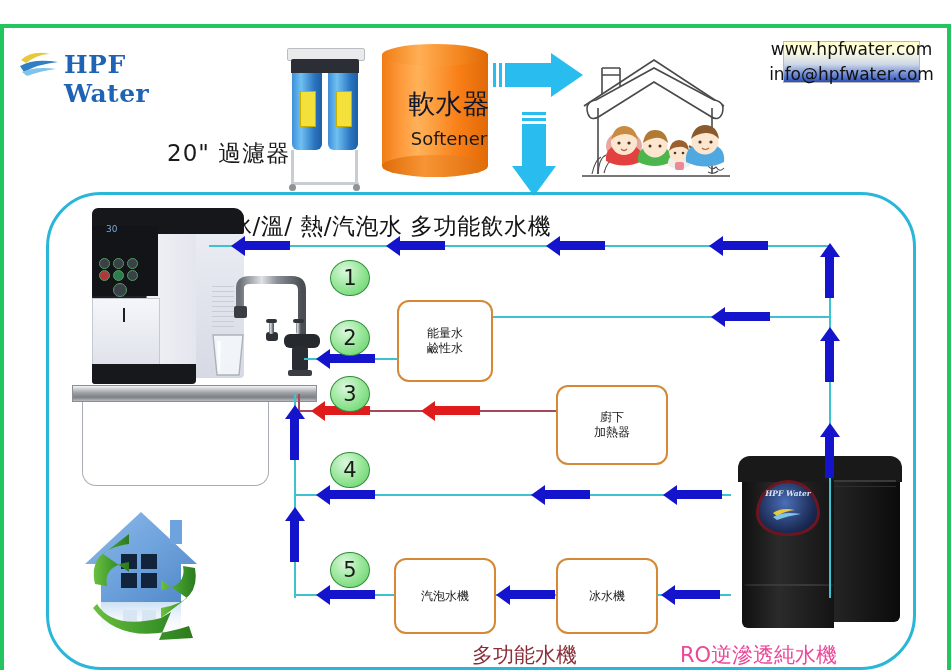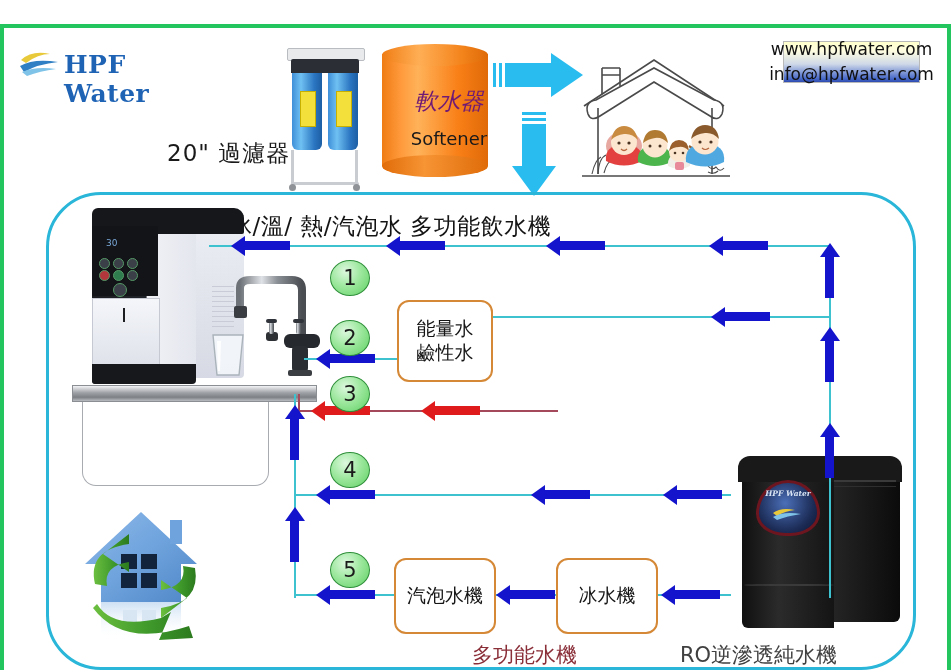--- a/index.html
+++ b/index.html
@@ -12,21 +12,21 @@
   #logo .word{position:absolute;left:46px;top:2px;font-family:"DejaVu Serif","Liberation Serif",serif;
      font-weight:bold;font-size:25px;color:#1f63b5;letter-spacing:.5px;}
   
   #contact{right:27px;top:13px;width:135px;height:40px;
     background:linear-gradient(to bottom,#ffffcc 0%,#fffde0 22%,#cfd9e8 55%,#4668c8 92%,#2f4bb0 100%);
     border:1px solid #b9b9b9;display:flex;flex-direction:column;align-items:center;justify-content:center;}
   #contact div{font-size:17px;color:#111;line-height:1.5;}
   
   .cjk{font-family:"DejaVu Sans","Liberation Sans",sans-serif;}
   #filterLabel{left:163px;top:110px;font-size:23px;color:#1a1a1a;letter-spacing:1px;}
-  #softenerLabel1{left:385px;top:58px;font-size:23px;color:#701a75;width:120px;text-align:center;font-style:italic;}
+  #softenerLabel1{left:385px;top:58px;font-size:27px;color:#0f172a;width:120px;text-align:center;}
   #softenerLabel2{left:385px;top:100px;font-size:18px;color:#1a1a1a;width:120px;text-align:center;}
   
   #housing{left:281px;top:12px;width:80px;height:148px;}
   .hs-top{position:absolute;left:2px;top:8px;width:76px;height:11px;background:#e9eaec;border:1px solid #b9bcc0;border-radius:2px;}
   .hs-caps{position:absolute;left:6px;top:19px;width:68px;height:14px;background:#2b2f35;border-radius:2px 2px 0 0;}
   .hs-b{position:absolute;top:33px;width:30px;height:77px;
         background:linear-gradient(to right,#3e8fd8 0%,#6fc0f2 30%,#2a74c0 75%,#1d5fa4 100%);border-radius:0 0 6px 6px;}
   .hs-b.l{left:7px;} .hs-b.r{left:43px;}
   .hs-lab{position:absolute;top:18px;left:8px;width:14px;height:34px;background:#f3e03a;border:1px solid #c7b000;}
   .hs-stand{position:absolute;left:4px;top:110px;width:72px;height:42px;}
@@ -50,21 +50,21 @@
          border-radius:55px;box-sizing:border-box;}
   
   #disp{left:62px;top:180px;width:178px;height:176px;}
   #disp .shellTop{position:absolute;left:26px;top:0;width:152px;height:26px;background:#15171b;
       border-radius:6px 10px 2px 2px;transform:skewX(-0deg);}
   #disp .sideR{position:absolute;left:128px;top:10px;width:50px;height:160px;
       background:linear-gradient(to bottom,#eceef4,#d7dae4);border-radius:0 4px 4px 0;}
   #disp .front{position:absolute;left:26px;top:18px;width:104px;height:158px;
       background:linear-gradient(to right,#1b1d21 0%,#202329 52%,#f1f2f6 53%,#e4e6ee 100%);border-radius:3px;}
   #disp .panel{position:absolute;left:26px;top:18px;width:66px;height:70px;background:#121418;}
-  #disp .oled{position:absolute;left:40px;top:30px;font-size:9px;color:#7aa8d8;}
+  #disp .oled{position:absolute;left:40px;top:16px;font-size:9px;color:#7aa8d8;}
   #disp .btn{position:absolute;width:9px;height:9px;border-radius:50%;background:#3b4048;border:1px solid #596;}
   #disp .cav{position:absolute;left:26px;top:90px;width:66px;height:66px;
       background:linear-gradient(to bottom,#f4f6fa,#dfe2ea);border:1px solid #c6c9d2;}
   #disp .base{position:absolute;left:26px;top:156px;width:104px;height:20px;background:#16181c;border-radius:0 0 4px 4px;}
   
   #faucet{left:222px;top:246px;width:96px;height:104px;}
   #glass{left:205px;top:305px;width:38px;height:44px;}
   
   #counter{left:68px;top:357px;width:245px;height:17px;
       background:linear-gradient(to bottom,#f2f3f5 0%,#9ea1a6 45%,#7d8085 75%,#b9bcc1 100%);border:1px solid #8b8e93;box-sizing:border-box;}
@@ -79,21 +79,21 @@
       background:linear-gradient(to right,#101010,#2b2b2b 40%,#141414);border-radius:4px 0 0 6px;}
   #ro .bodyR{position:absolute;left:104px;top:10px;width:66px;height:156px;
       background:linear-gradient(to right,#242424,#0b0b0b);border-radius:0 6px 6px 0;}
   #ro .badge{position:absolute;left:26px;top:24px;width:58px;height:50px;border-radius:50% 50% 46% 46%/60% 60% 40% 40%;
       background:radial-gradient(circle at 45% 40%,#4b6fb8,#1b2b55 65%,#0d1430);border:3px solid #6d1620;}
   #ro .badge span{position:absolute;left:0;right:0;top:6px;text-align:center;font-family:"DejaVu Serif",serif;
       font-size:7.5px;color:#d8e4f4;font-weight:bold;font-style:italic;}
   
   .pbox{position:absolute;border:2.5px solid #d58836;border-radius:12px;background:#fff;
         display:flex;flex-direction:column;align-items:center;justify-content:center;}
-  .pbox span{font-size:19px;color:#151515;line-height:1.25;white-space:nowrap;}
+  .pbox span{font-size:12px;color:#151515;line-height:1.25;white-space:nowrap;}
   #bEnergy{left:393px;top:272px;width:92px;height:78px;}
   #bHeater{left:552px;top:357px;width:108px;height:76px;}
   #bHydro {left:393px;top:438px;width:92px;height:72px;}
   #bSoda  {left:390px;top:530px;width:98px;height:72px;}
   #bIce   {left:552px;top:530px;width:98px;height:72px;}
   
   .num{position:absolute;width:38px;height:34px;border-radius:50%;border:1px solid #2f8f3a;
        background:radial-gradient(ellipse at 38% 30%,#ddf8de 0%,#9ee89f 45%,#5fd062 100%);
        display:flex;align-items:center;justify-content:center;font-size:21px;color:#1a1a1a;}
   
@@ -106,21 +106,21 @@
       border-bottom:10px solid transparent;border-right:14px solid #1414cd;}
   .arU{position:absolute;width:9px;background:#1414cd;}
   .arU:before{content:"";position:absolute;left:-5.5px;top:-13px;border-left:10px solid transparent;
       border-right:10px solid transparent;border-bottom:14px solid #1414cd;}
   .arRed{position:absolute;height:9px;background:#e01b1b;}
   .arRed:before{content:"";position:absolute;left:-13px;top:-5.5px;border-top:10px solid transparent;
       border-bottom:10px solid transparent;border-right:14px solid #e01b1b;}
   
   #mainTitle{left:225px;top:183px;font-size:23px;color:#141414;letter-spacing:.5px;}
   #lblMulti{left:468px;top:613px;font-size:21px;color:#8a2e38;}
-  #lblRO{left:676px;top:613px;font-size:21px;color:#404040;}
+  #lblRO{left:676px;top:613px;font-size:21px;color:#ec4899;}
 </style>
 </head>
 <body>
 
 <div id="stage">
 
   <div class="abs" id="logo">
     <svg width="44" height="30" viewBox="0 0 44 30">
       <path d="M3 12 Q14 2 32 6 Q20 6 8 15 Z" fill="#e8c93a"></path>
       <path d="M2 18 Q16 10 40 14 Q20 16 6 24 Z" fill="#2f7fc4"></path>
@@ -371,20 +371,24 @@
     <span>4</span>
     </div>
   <div class="abs num" style="left: 326px; top: 524px;">
     <span>5</span>
     </div>
 
   <div class="pbox cjk" id="bEnergy">
     <span>能量水</span>
     <span>鹼性水</span>
   </div>
+  <div class="pbox cjk" id="bHeater">
+    <span>廚下</span>
+    <span>加熱器</span>
+  </div>
   <div class="pbox cjk" id="bIce">
     <span>冰水機</span>
   </div>
   <div class="pbox cjk" id="bSoda">
     <span>汽泡水機</span>
   </div>
 
   <div class="abs cjk" id="lblMulti">多功能水機</div>
   <div class="abs cjk" id="lblRO">RO逆滲透純水機</div>
 

